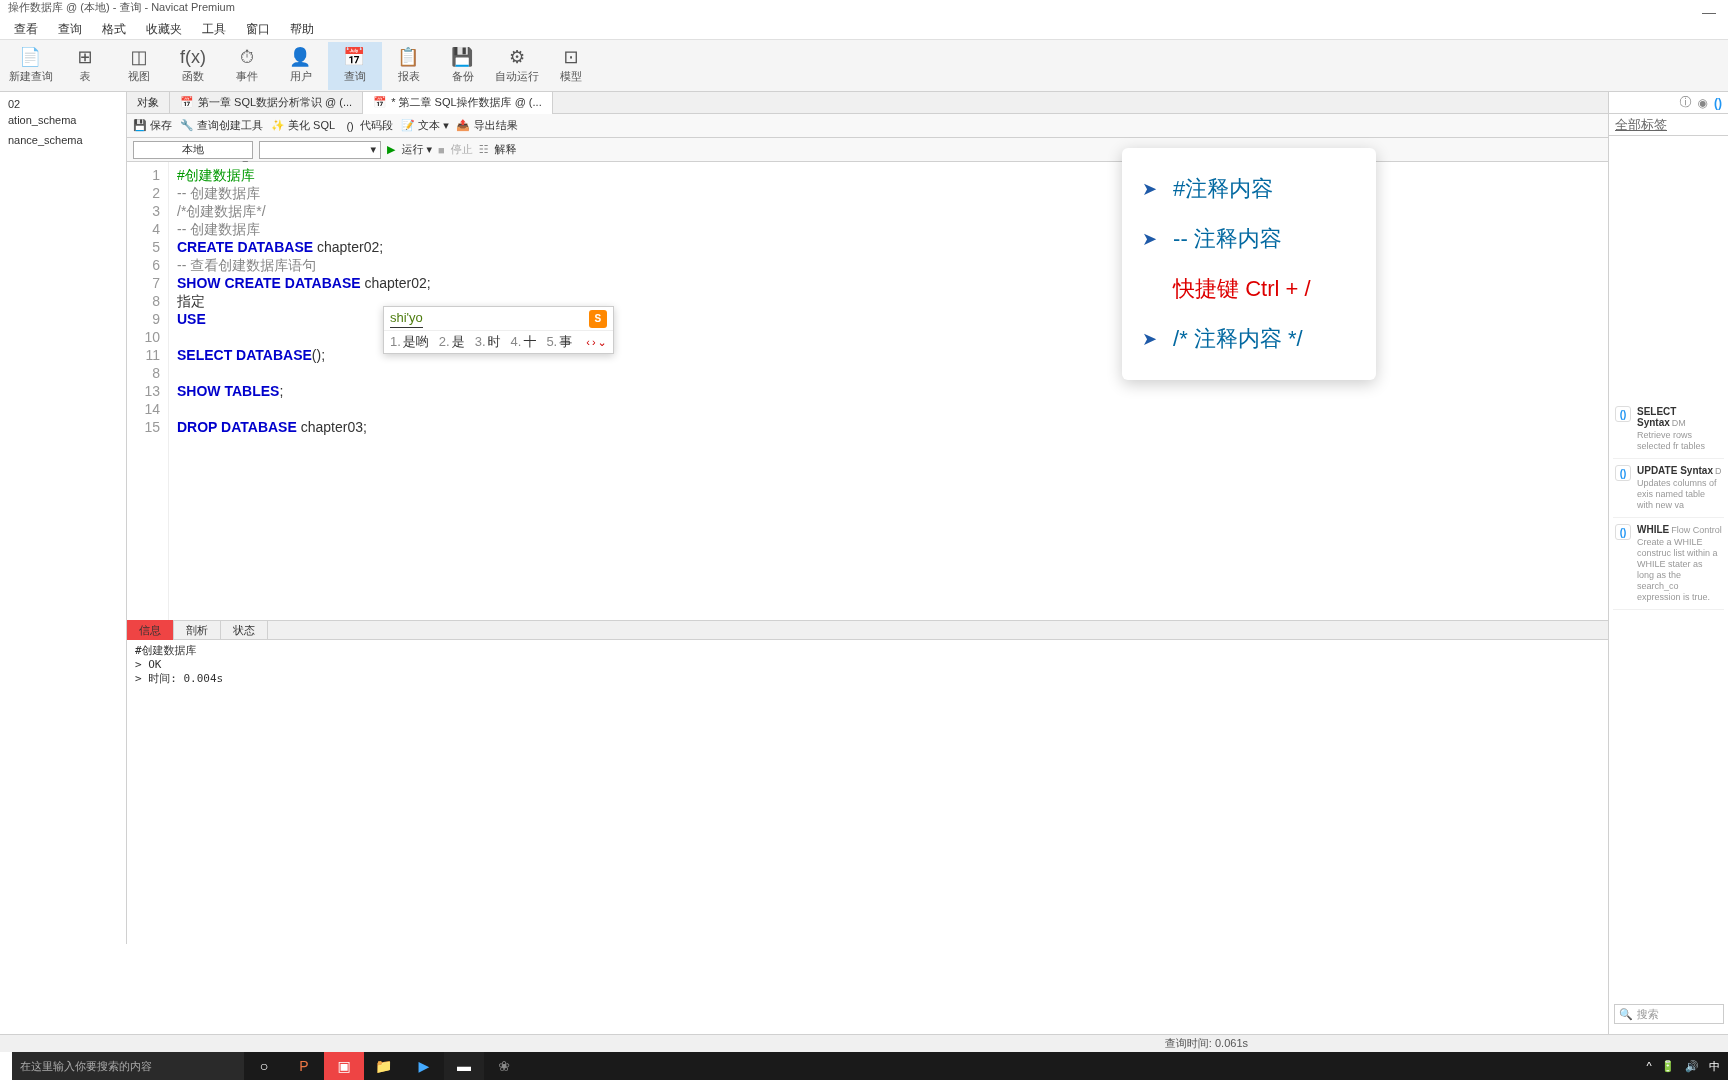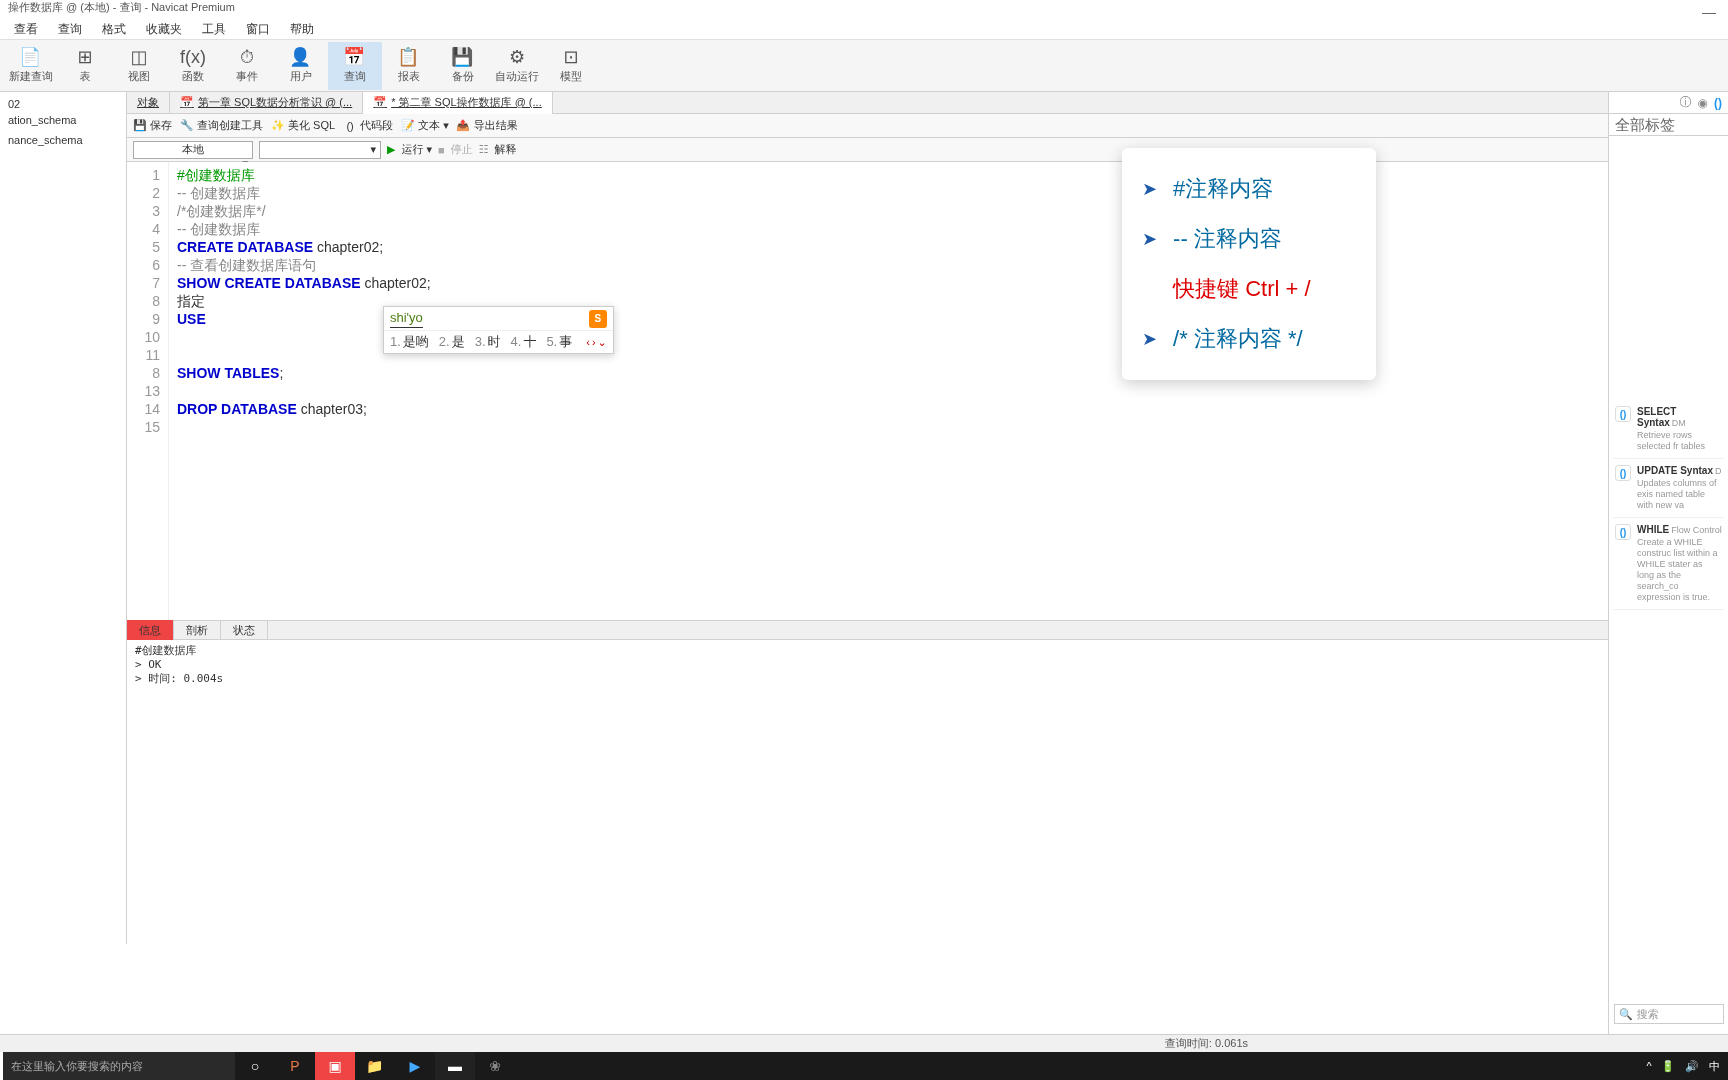--- a/index.html
+++ b/index.html
@@ -15,21 +15,21 @@
 .tool-item { display: flex; flex-direction: column; align-items: center; justify-content: center; width: 54px; height: 48px; cursor: pointer; font-size: 11px; color: #555; }
 .tool-item.active { background: #d0e4f5; }
 .tool-icon { width: 24px; height: 20px; margin-bottom: 2px; display: flex; align-items: center; justify-content: center; font-size: 18px; }
 
 .main-area { display: flex; height: calc(100% - 92px - 136px); justify-content: space-between; }
 .sidebar { width: 127px; background: #fff; border-right: 1px solid #d0d0d0; padding: 4px; font-size: 11px; color: #333; }
 .sidebar div { padding: 2px 4px; }
 
 .content { flex: 1; display: flex; flex-direction: column; position: relative; }
 .tabs { height: 22px; background: #f0f0f0; border-bottom: 1px solid #d0d0d0; display: flex; align-items: center; }
-.tab { padding: 0 10px; height: 22px; display: flex; align-items: center; font-size: 11px; border-right: 1px solid #d0d0d0; cursor: pointer; gap: 4px; text-decoration: underline; }
+.tab { padding: 0 10px; height: 22px; display: flex; align-items: center; font-size: 11px; border-right: 1px solid #d0d0d0; cursor: pointer; gap: 4px; }
 .tab.active { background: #fff; }
 .tab-icon { width: 14px; height: 14px; display: inline-flex; align-items: center; justify-content: center; font-size: 11px; }
 
 .editor-toolbar { height: 24px; background: #f8f8f8; border-bottom: 1px solid #d0d0d0; display: flex; align-items: center; padding: 0 6px; gap: 8px; font-size: 11px; }
 .et-item { display: flex; align-items: center; gap: 3px; cursor: pointer; color: #333; }
 .et-icon { width: 14px; height: 14px; display: inline-flex; align-items: center; justify-content: center; }
 
 .run-bar { height: 24px; background: #f8f8f8; border-bottom: 1px solid #d0d0d0; display: flex; align-items: center; padding: 0 6px; gap: 6px; font-size: 11px; }
 .combo { height: 18px; border: 1px solid #aaa; background: #fff; font-size: 11px; display: flex; align-items: center; padding: 0 4px; }
 .combo.c1 { width: 120px; flex-direction: column; }
@@ -60,37 +60,37 @@
 .bt-tab.active { background: #ef4444; }
 
 .output { height: 304px; background: #fff; padding: 4px 8px; font-family: Consolas, monospace; font-size: 11px; color: #333; line-height: 14px; white-space: pre; overflow: auto; }
 
 .status-bar { position: absolute; bottom: 28px; left: 0; right: 0; height: 18px; background: #f0f0f0; border-top: 1px solid #d0d0d0; display: flex; align-items: center; justify-content: flex-end; padding: 0 480px 0 0; font-size: 11px; color: #555; }
 
 .right-panel { position: absolute; right: 0; top: 92px; width: 120px; height: calc(100% - 92px - 28px); background: #fff; border-left: 1px solid #d0d0d0; overflow: hidden; }
 .rp-header { height: 22px; border-bottom: 1px solid #d0d0d0; display: flex; align-items: center; justify-content: flex-end; padding: 0 6px; gap: 6px; }
 .rp-icon { color: #888; cursor: pointer; }
 .rp-icon.blue { color: #2196f3; font-weight: bold; }
-.rp-tags { height: 22px; border-bottom: 1px solid #d0d0d0; padding: 2px 6px; font-size: 15px; color: #666; }
+.rp-tags { height: 22px; border-bottom: 1px solid #d0d0d0; padding: 2px 6px; font-size: 13px; color: #666; text-decoration: underline; }
 .rp-list { padding: 4px; font-size: 10px; }
 .rp-item { display: flex; gap: 6px; padding: 6px 2px; border-bottom: 1px solid #f0f0f0; }
 .rp-item-icon { width: 16px; height: 16px; border: 1px solid #ddd; border-radius: 3px; display: flex; align-items: center; justify-content: center; color: #2196f3; font-size: 10px; font-weight: bold; flex-shrink: 0; }
 .rp-item-body { flex: 1; overflow: hidden; }
 .rp-item-title { font-weight: bold; font-size: 10px; color: #333; }
 .rp-item-cat { font-size: 9px; color: #999; margin-left: 2px; font-weight: normal; }
 .rp-item-desc { font-size: 9px; color: #999; line-height: 11px; margin-top: 2px; }
 .rp-search { position: absolute; bottom: 28px; right: 4px; width: 110px; height: 20px; border: 1px solid #ccc; font-size: 11px; padding: 0 4px; display: flex; align-items: center; gap: 4px; color: #999; }
 
 .overlay-card { position: absolute; left: 1122px; top: 148px; width: 254px; background: #fff; box-shadow: 0 4px 16px rgba(0,0,0,0.2); border-radius: 6px; padding: 16px 20px; z-index: 200; }
 .overlay-row { display: flex; align-items: center; gap: 16px; padding: 10px 0; }
 .overlay-arrow { color: #1e5aa8; font-size: 18px; }
 .overlay-text { font-size: 22px; color: #0369a1; font-weight: normal; }
 .overlay-text.red { color: #d00; }
 
-.taskbar { position: absolute; bottom: 0; left: 3px; right: 0; height: 28px; background: #1a1a1a; display: flex; align-items: center; }
+.taskbar { position: absolute; bottom: 0; left: 12px; right: 0; height: 28px; background: #1a1a1a; display: flex; align-items: center; }
 .search-box { width: 232px; height: 28px; background: #2a2a2a; color: #aaa; display: flex; align-items: center; padding: 0 8px; font-size: 11px; }
 .tb-item { width: 40px; height: 28px; display: flex; align-items: center; justify-content: center; cursor: pointer; color: #fff; font-size: 14px; }
 .tb-tray { margin-left: auto; display: flex; align-items: center; gap: 10px; padding: 0 8px; color: #fff; font-size: 11px; }
 </style>
 </head>
 <body>
 
 <div class="titlebar">
   <span>操作数据库 @ (本地) - 查询 - Navicat Premium</span>
   <span class="min-btn">—</span>
@@ -259,20 +259,21 @@
       <div class="code-line"><span class="cmt-green">#创建数据库</span></div>
           <div class="code-line"><span class="cmt">-- 创建数据库</span></div>
           <div class="code-line"><span class="cmt">/*创建数据库*/</span></div>
           <div class="code-line"><span class="cmt">-- 创建数据库</span></div>
           <div class="code-line"><span class="kw">CREATE DATABASE</span><span class="txt"> chapter02;</span></div>
           <div class="code-line"><span class="cmt">-- 查看创建数据库语句</span></div>
           <div class="code-line"><span class="kw">SHOW CREATE DATABASE</span><span class="txt"> chapter02;</span></div>
           <div class="code-line"><span class="txt">指定</span></div>
           <div class="code-line"><span class="kw">USE</span><span class="txt"> </span></div>
           <div class="code-line"></div>
+          <div class="code-line"><span class="kw">SELECT DATABASE</span><span class="txt">();</span></div>
           <div class="code-line"></div>
           <div class="code-line"><span class="kw">SHOW TABLES</span><span class="txt">;</span></div>
           <div class="code-line"></div>
           <div class="code-line"><span class="kw">DROP DATABASE</span><span class="txt"> chapter03;</span></div>
         </div>
     </div>
 
     <div class="bottom-tabs" id="bottom-tabs">
         <div class="bt-tab active">信息</div>
         <div class="bt-tab">剖析</div>

